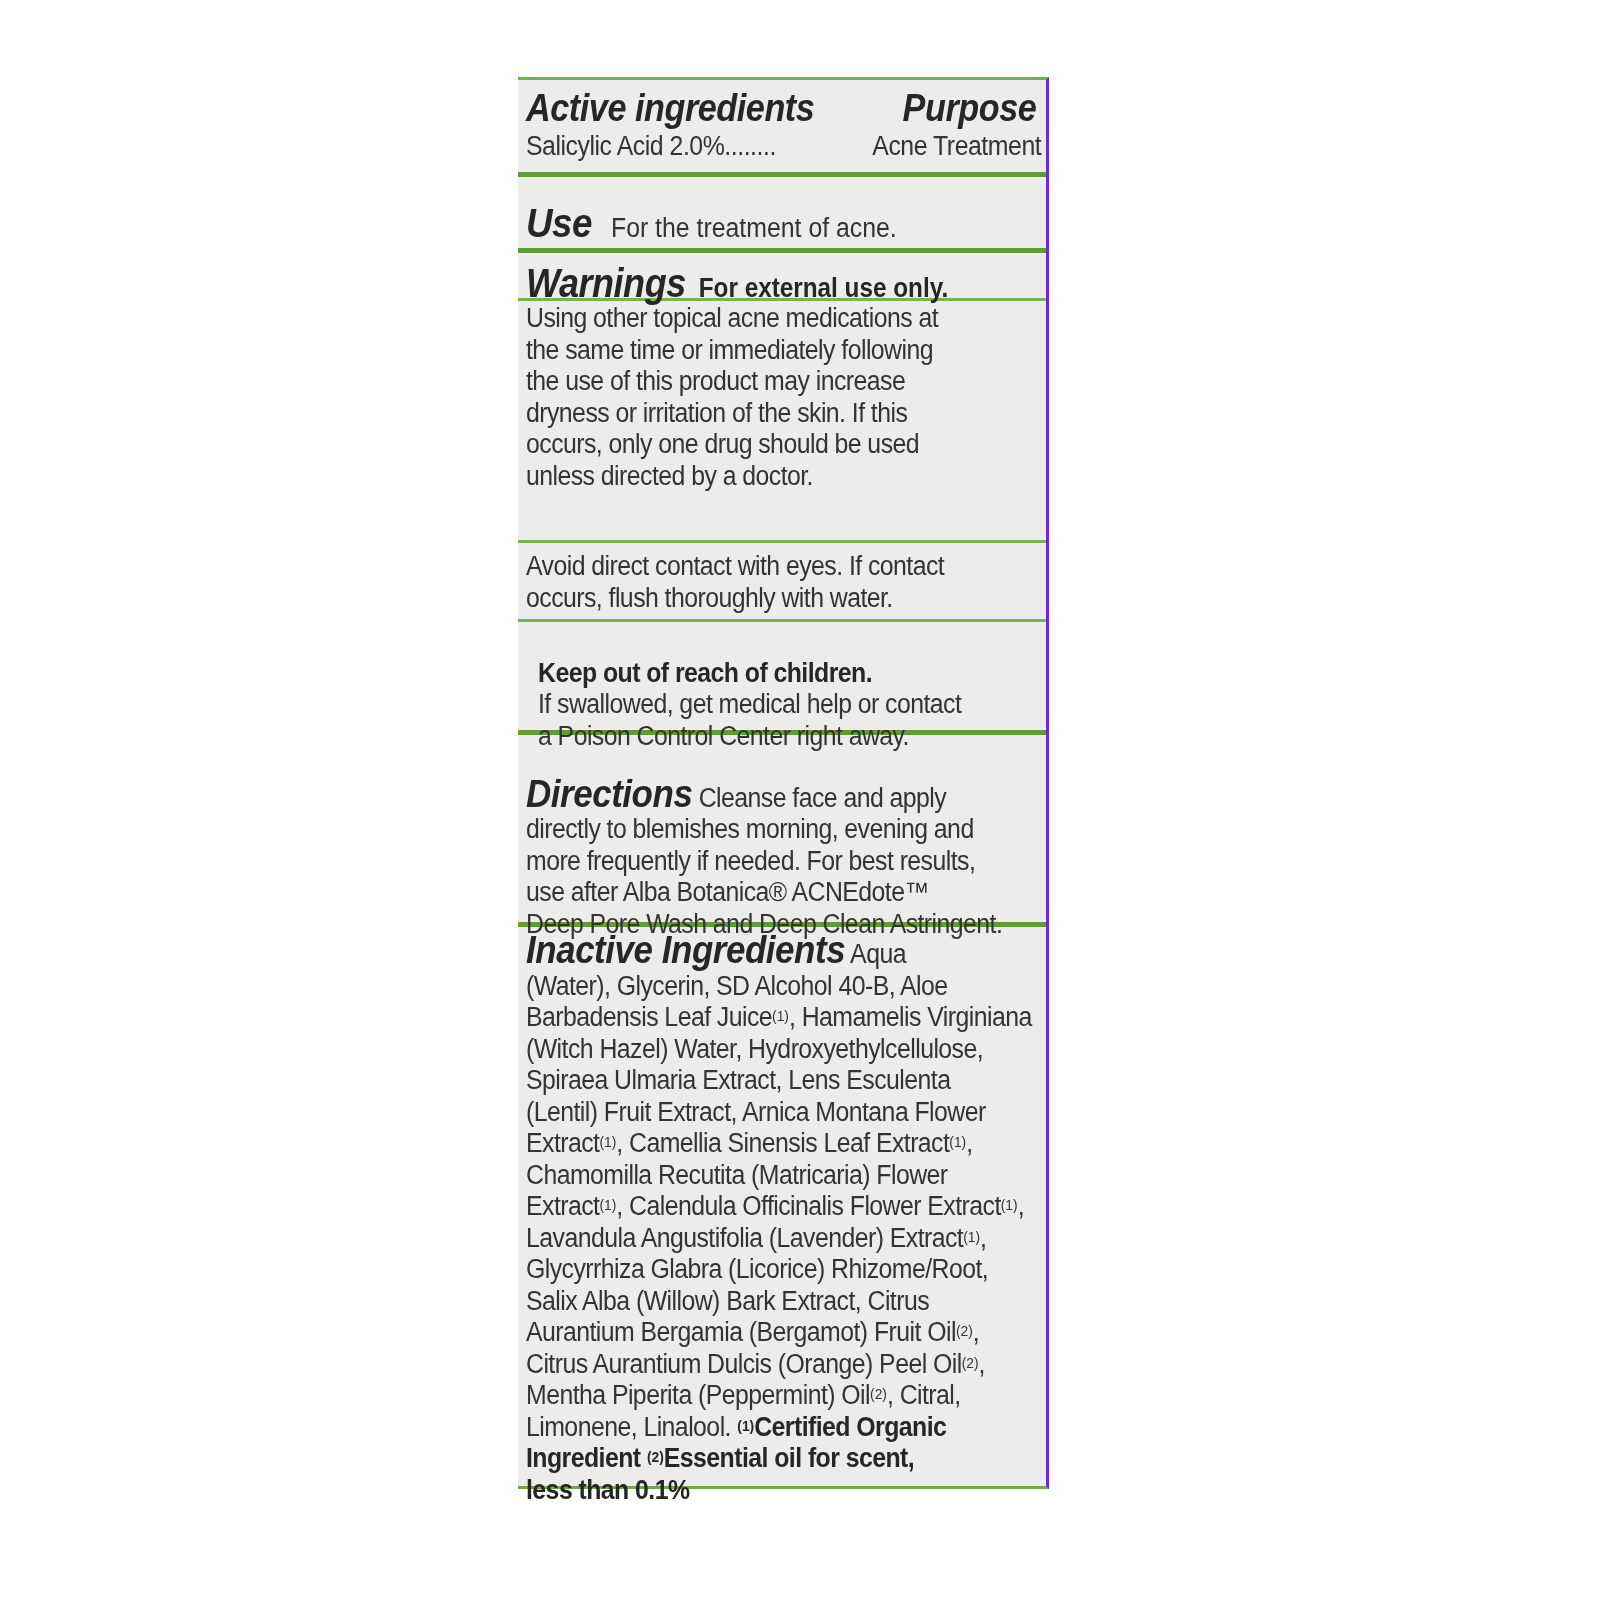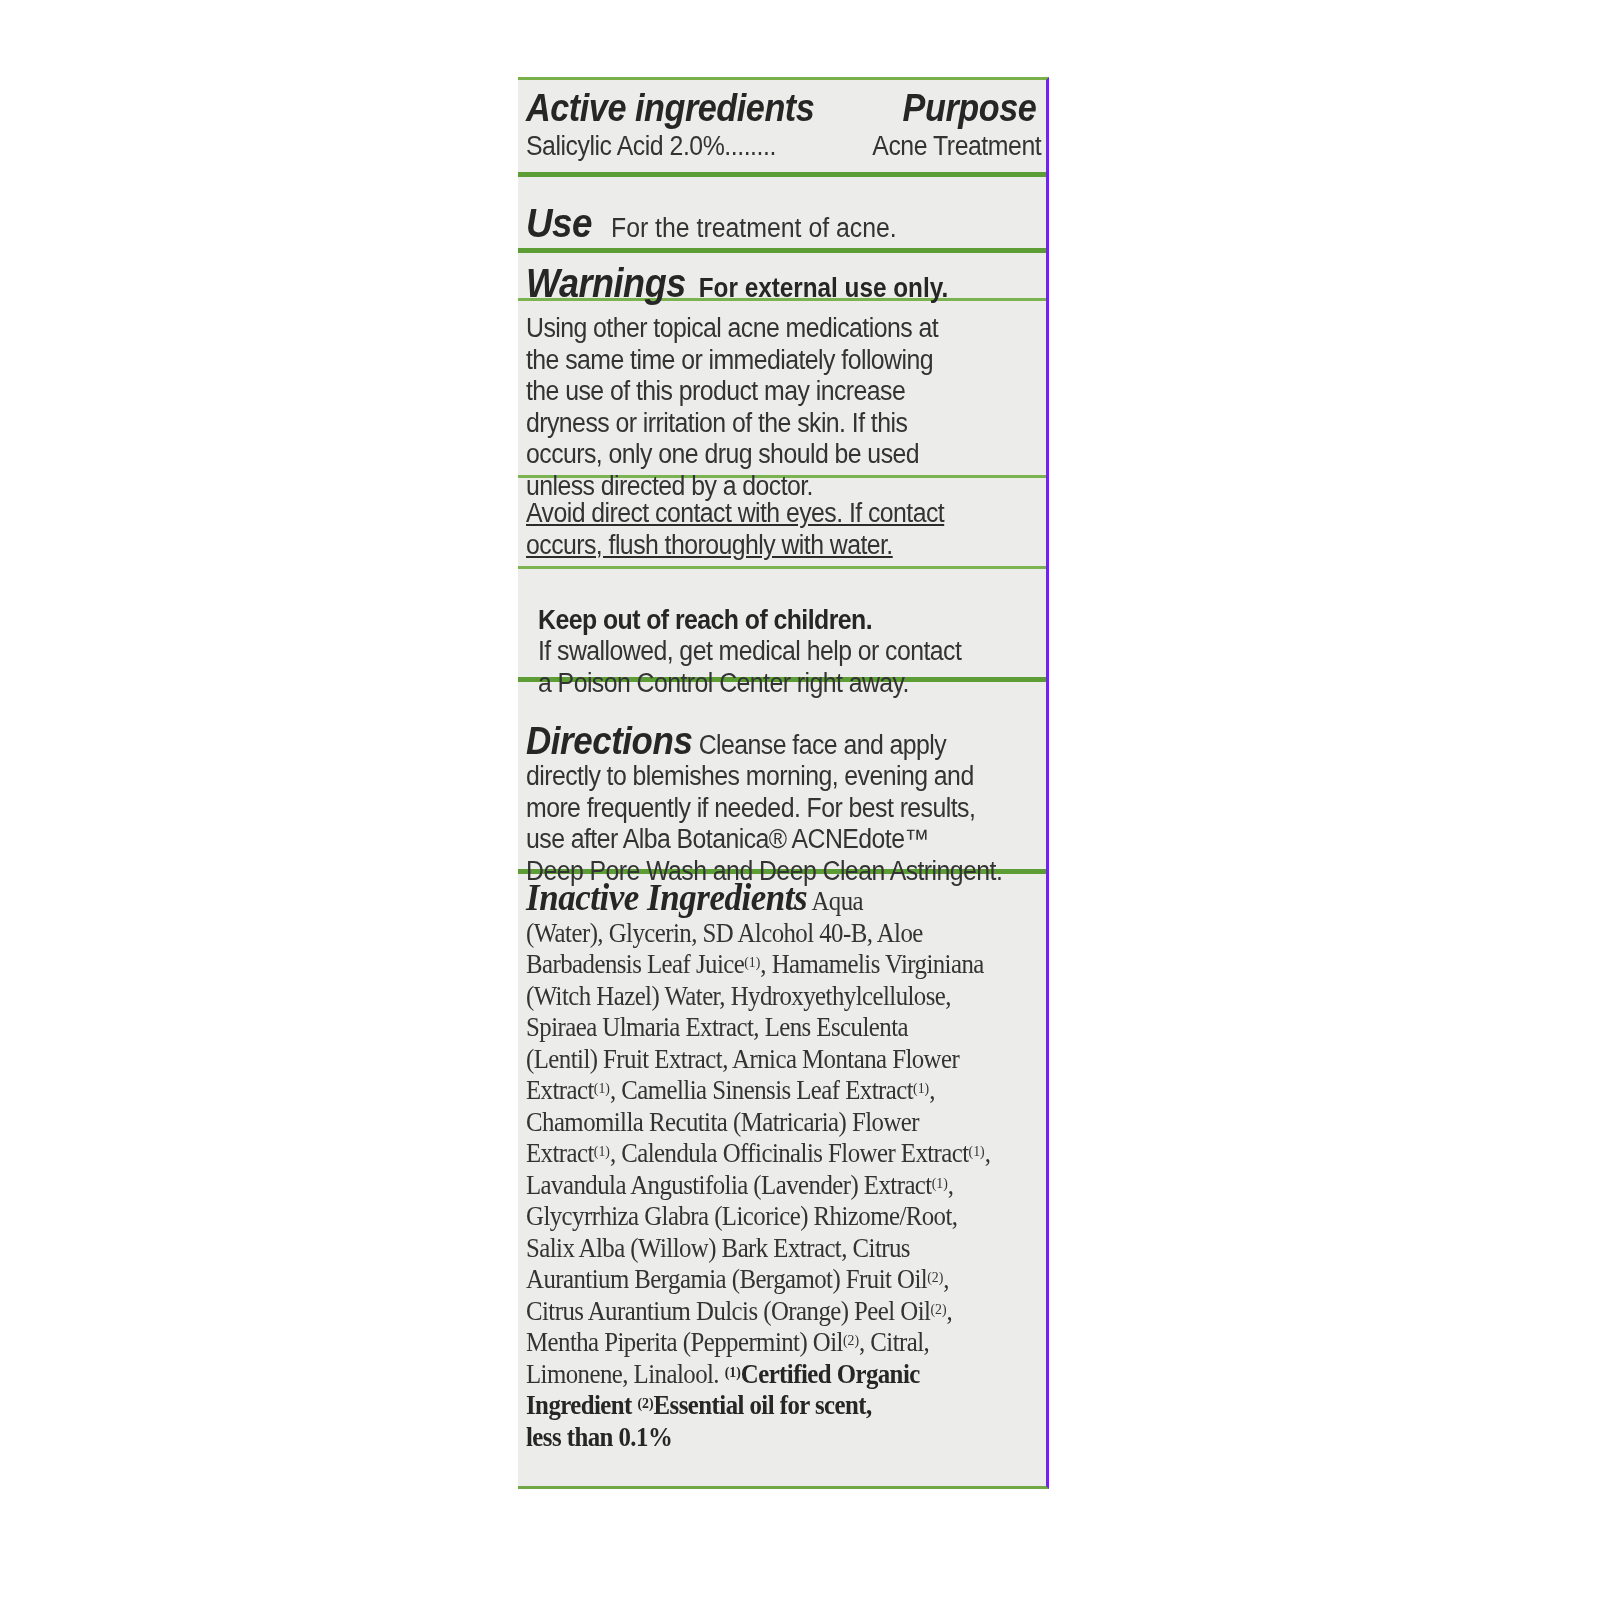--- a/index.html
+++ b/index.html
@@ -96,26 +96,26 @@
     #sec-use .hdr { font-size: 40px; margin-right: 16px; }
     #sec-use .txt { font-size: 27px; color: #333; }
     #sec-warn-head { height: 45px; padding-top: 8px; }
     #sec-warn-head .line {
       transform: scaleX(0.9);
       transform-origin: left top;
       white-space: nowrap;
     }
     #sec-warn-head .hdr { font-size: 40px; margin-right: 10px; }
     #sec-warn-head .txt { font-size: 27px; font-weight: bold; color: #262626; }
-    #sec-warn-body { height: 174px; padding-top: 12px; }
-    #sec-avoid { height: 88px; padding-top: 20px; text-decoration: underline; }
+    #sec-warn-body { height: 239px; padding-top: 2px; }
+    #sec-avoid { height: 76px; padding-top: 8px; }
     #sec-keep { height: 108px; padding-top: 4px; padding-left: 20px; }
     #sec-dir { height: 187px; padding-top: 12px; }
     #sec-dir .hdr { font-size: 38px; font-style: italic; font-weight: bold; letter-spacing: -0.5px; }
-    #sec-inactive { padding-top: 8px; font-family: Liberation Serif, serif; }
+    #sec-inactive { padding-top: 8px; }
     #sec-inactive .hdr { font-size: 38px; font-style: italic; font-weight: bold; letter-spacing: -0.5px; }
   </style>
 </head>
 <body>
 
 <div class="label">
 
   <div class="section" id="sec-active">
     <div class="row1 hdr">
       <span>Active ingredients</span>

